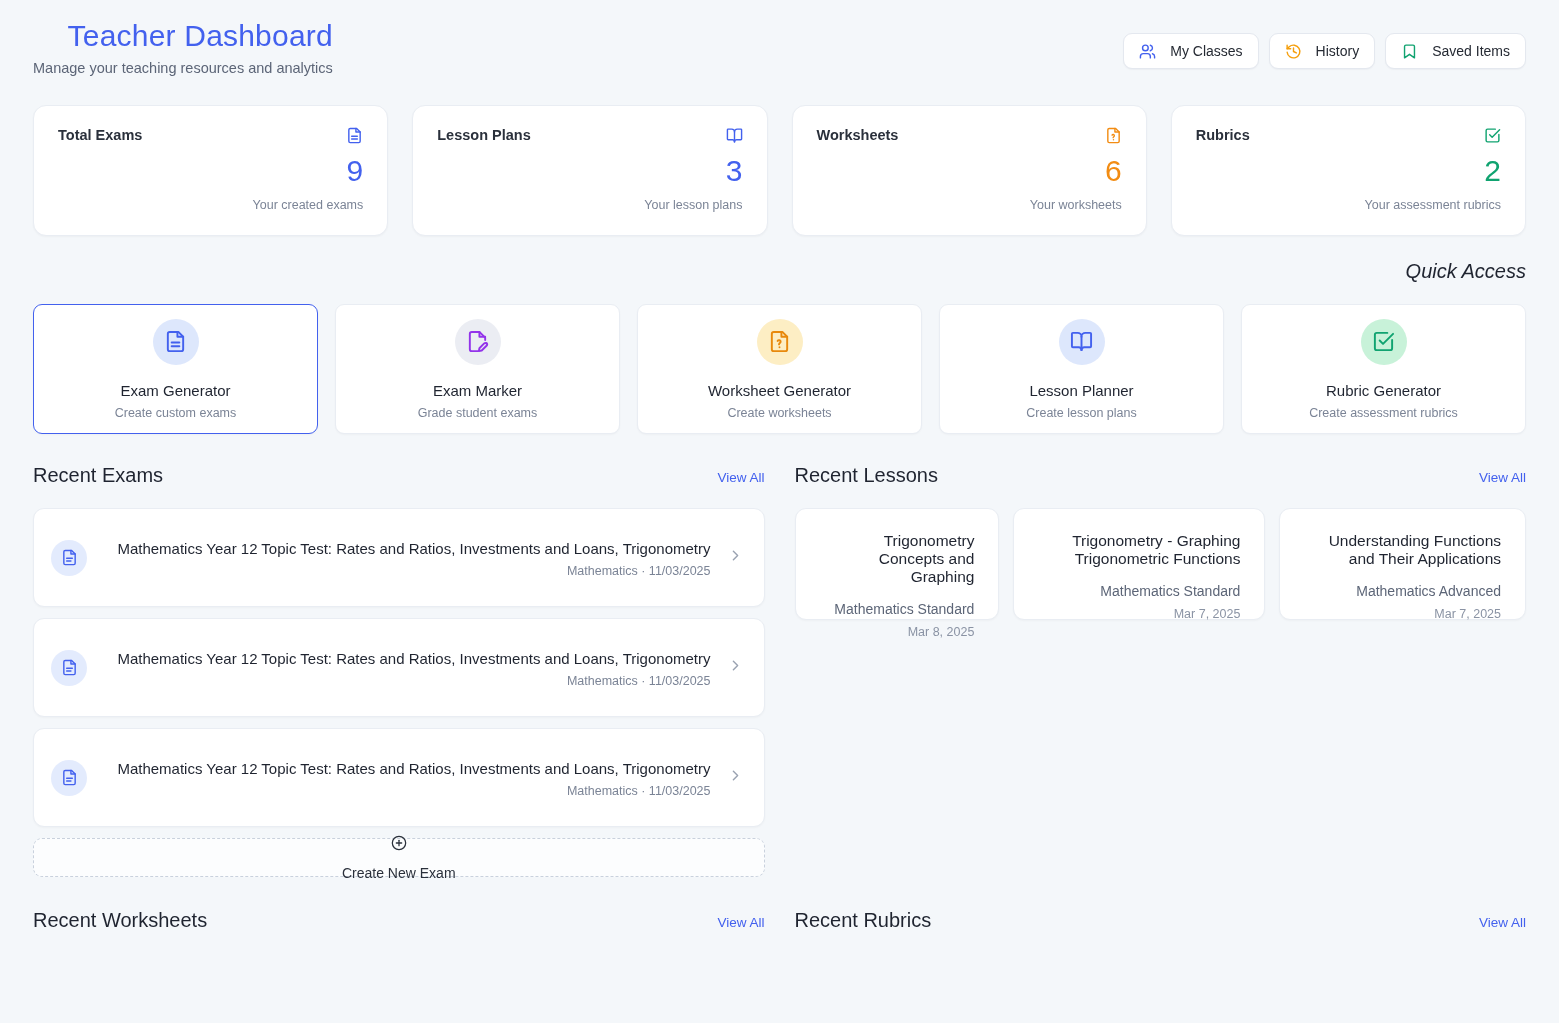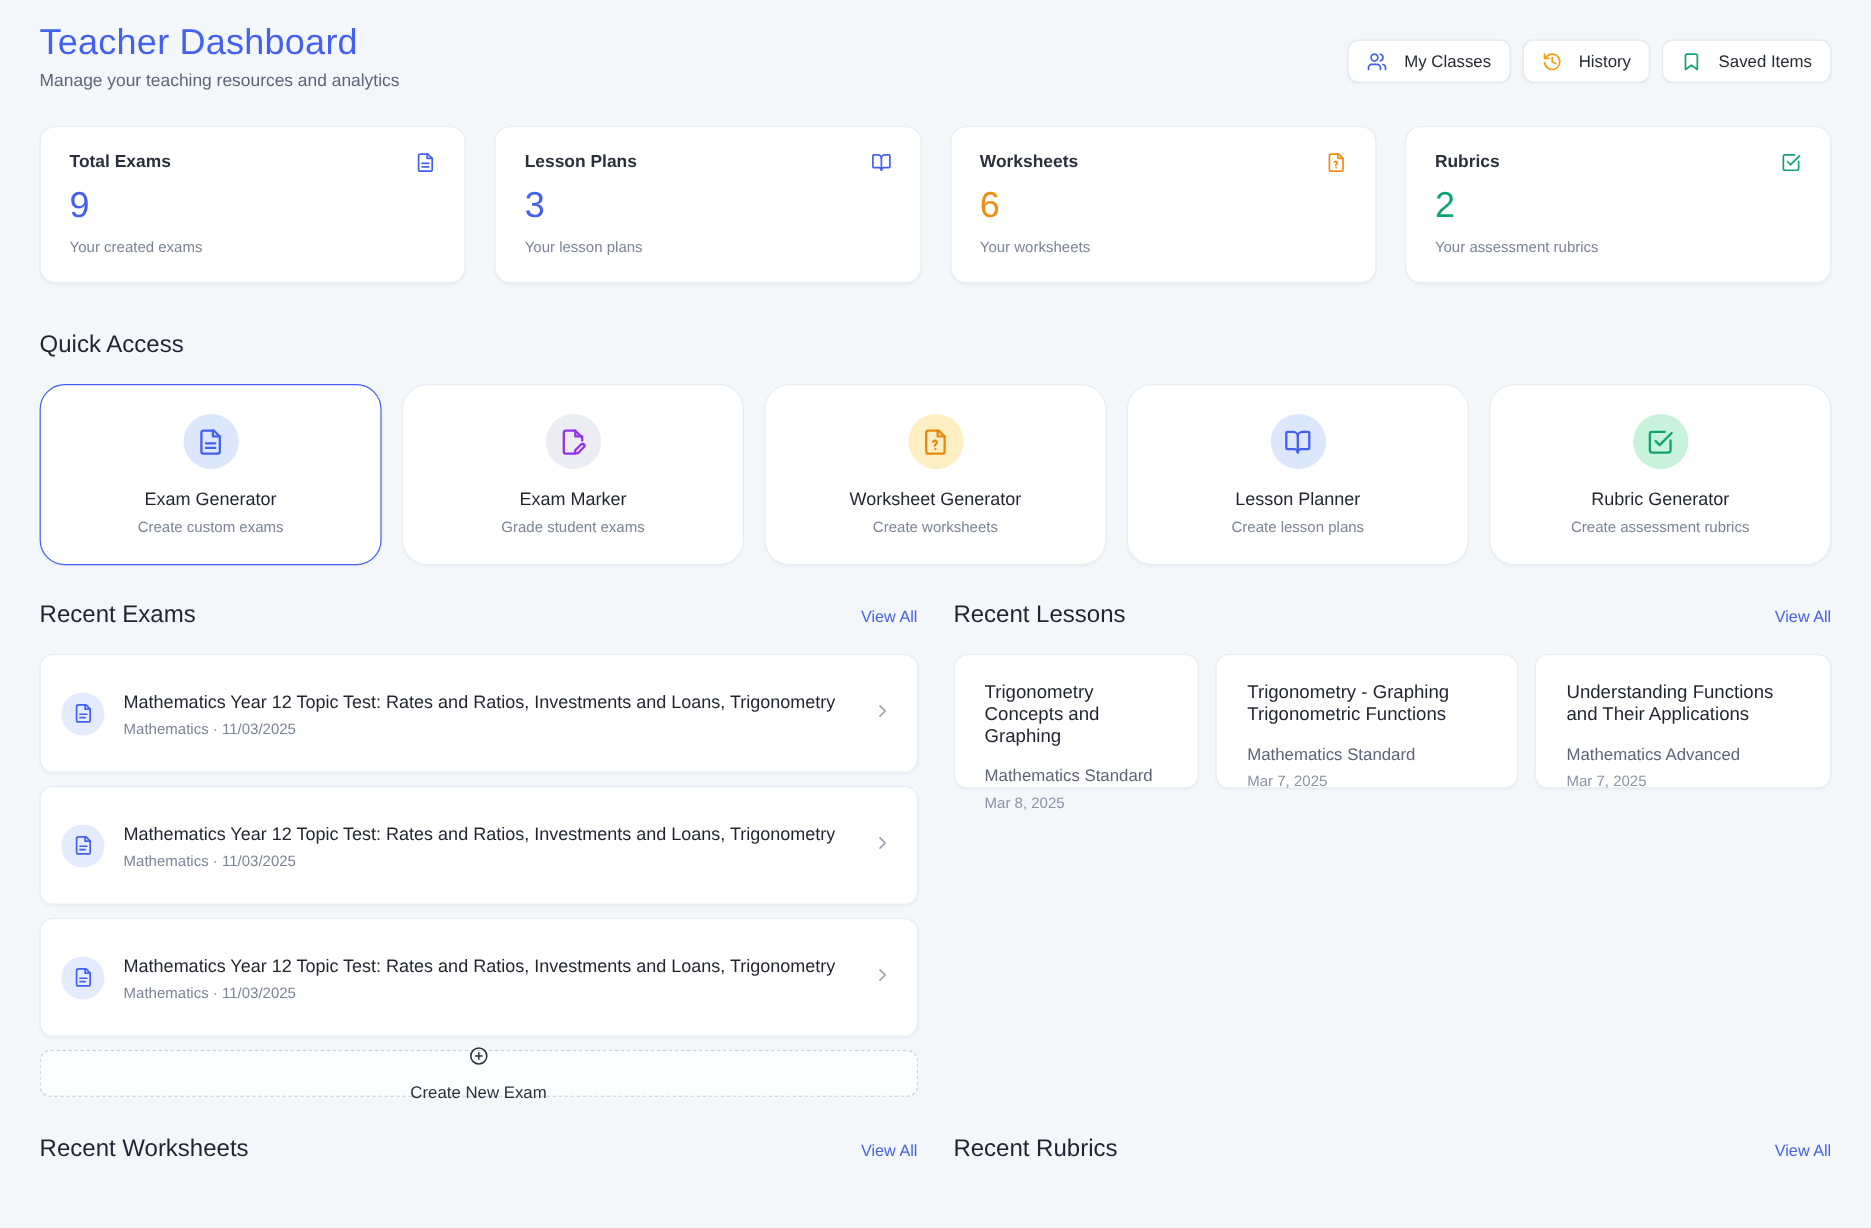--- a/index.html
+++ b/index.html
@@ -3,21 +3,21 @@
 <meta charset="utf-8">
 <style>
   * { box-sizing: border-box; margin: 0; padding: 0; }
   html, body {
     width: 1559px; height: 1023px;
     background: #f4f7fa;
     font-family: "Liberation Sans", sans-serif;
     overflow: hidden;
     -webkit-font-smoothing: antialiased;
   }
-  .page { width: 1559px; height: 1023px; padding: 0 33px; position: relative; }
+  .page { width: 1559px; height: 1023px; padding: 0 33px; position: relative; text-align: right; }
 
   
   .header { display: flex; align-items: flex-start; justify-content: space-between; padding-top: 18px; }
   .title { font-size: 30px; color: #4361ee; font-weight: 400; letter-spacing: .2px; line-height: 1.2; }
   .subtitle { font-size: 14.5px; color: #5c6577; margin-top: 6px; }
   .header-actions { display: flex; gap: 10px; padding-top: 15px; }
   .hbtn {
     display: flex; align-items: center; gap: 14px;
     background: #ffffff; border: 1px solid #e4e8ef; border-radius: 9px;
     height: 36px; padding: 0 15px;
@@ -33,25 +33,25 @@
     height: 131px; padding: 21px 24px 0 24px;
     box-shadow: 0 1px 2px rgba(16,24,40,.035);
   }
   .stat-top { display: flex; align-items: flex-start; justify-content: space-between; }
   .stat-label { font-size: 14.5px; color: #2a303b; font-weight: bold; }
   .stat-value { font-size: 30px; font-weight: 400; margin-top: 8px; line-height: 1; }
   .stat-desc { font-size: 12.5px; color: #7b8496; margin-top: 12px; }
 
   
   .section-title { font-size: 20px; color: #1f2430; font-weight: 400; }
-  .qa-title { margin-top: 40px; }
+  .qa-title { margin-top: 24px; font-style: italic; }
   .qa-grid { display: grid; grid-template-columns: repeat(5, 1fr); gap: 17px; margin-top: 21px; }
   .qa-card {
-    background: #fff; border: 1px solid #e9edf3; border-radius: 21px;
-    height: 151px; display: flex; flex-direction: column; align-items: center; justify-content: center;
+    background: #fff; border: 1px solid #e9edf3; border-radius: 9px;
+    height: 130px; display: flex; flex-direction: column; align-items: center; justify-content: center;
     cursor: pointer; box-shadow: 0 1px 2px rgba(16,24,40,.03);
   }
   .qa-card.selected { border: 1.5px solid #4361ee; }
   .qa-icon-circle {
     width: 46px; height: 46px; border-radius: 50%;
     display: flex; align-items: center; justify-content: center; margin-bottom: 17px;
   }
   .qa-name { font-size: 15px; color: #1f2430; }
   .qa-desc { font-size: 12.5px; color: #7b8496; margin-top: 7px; }
 

